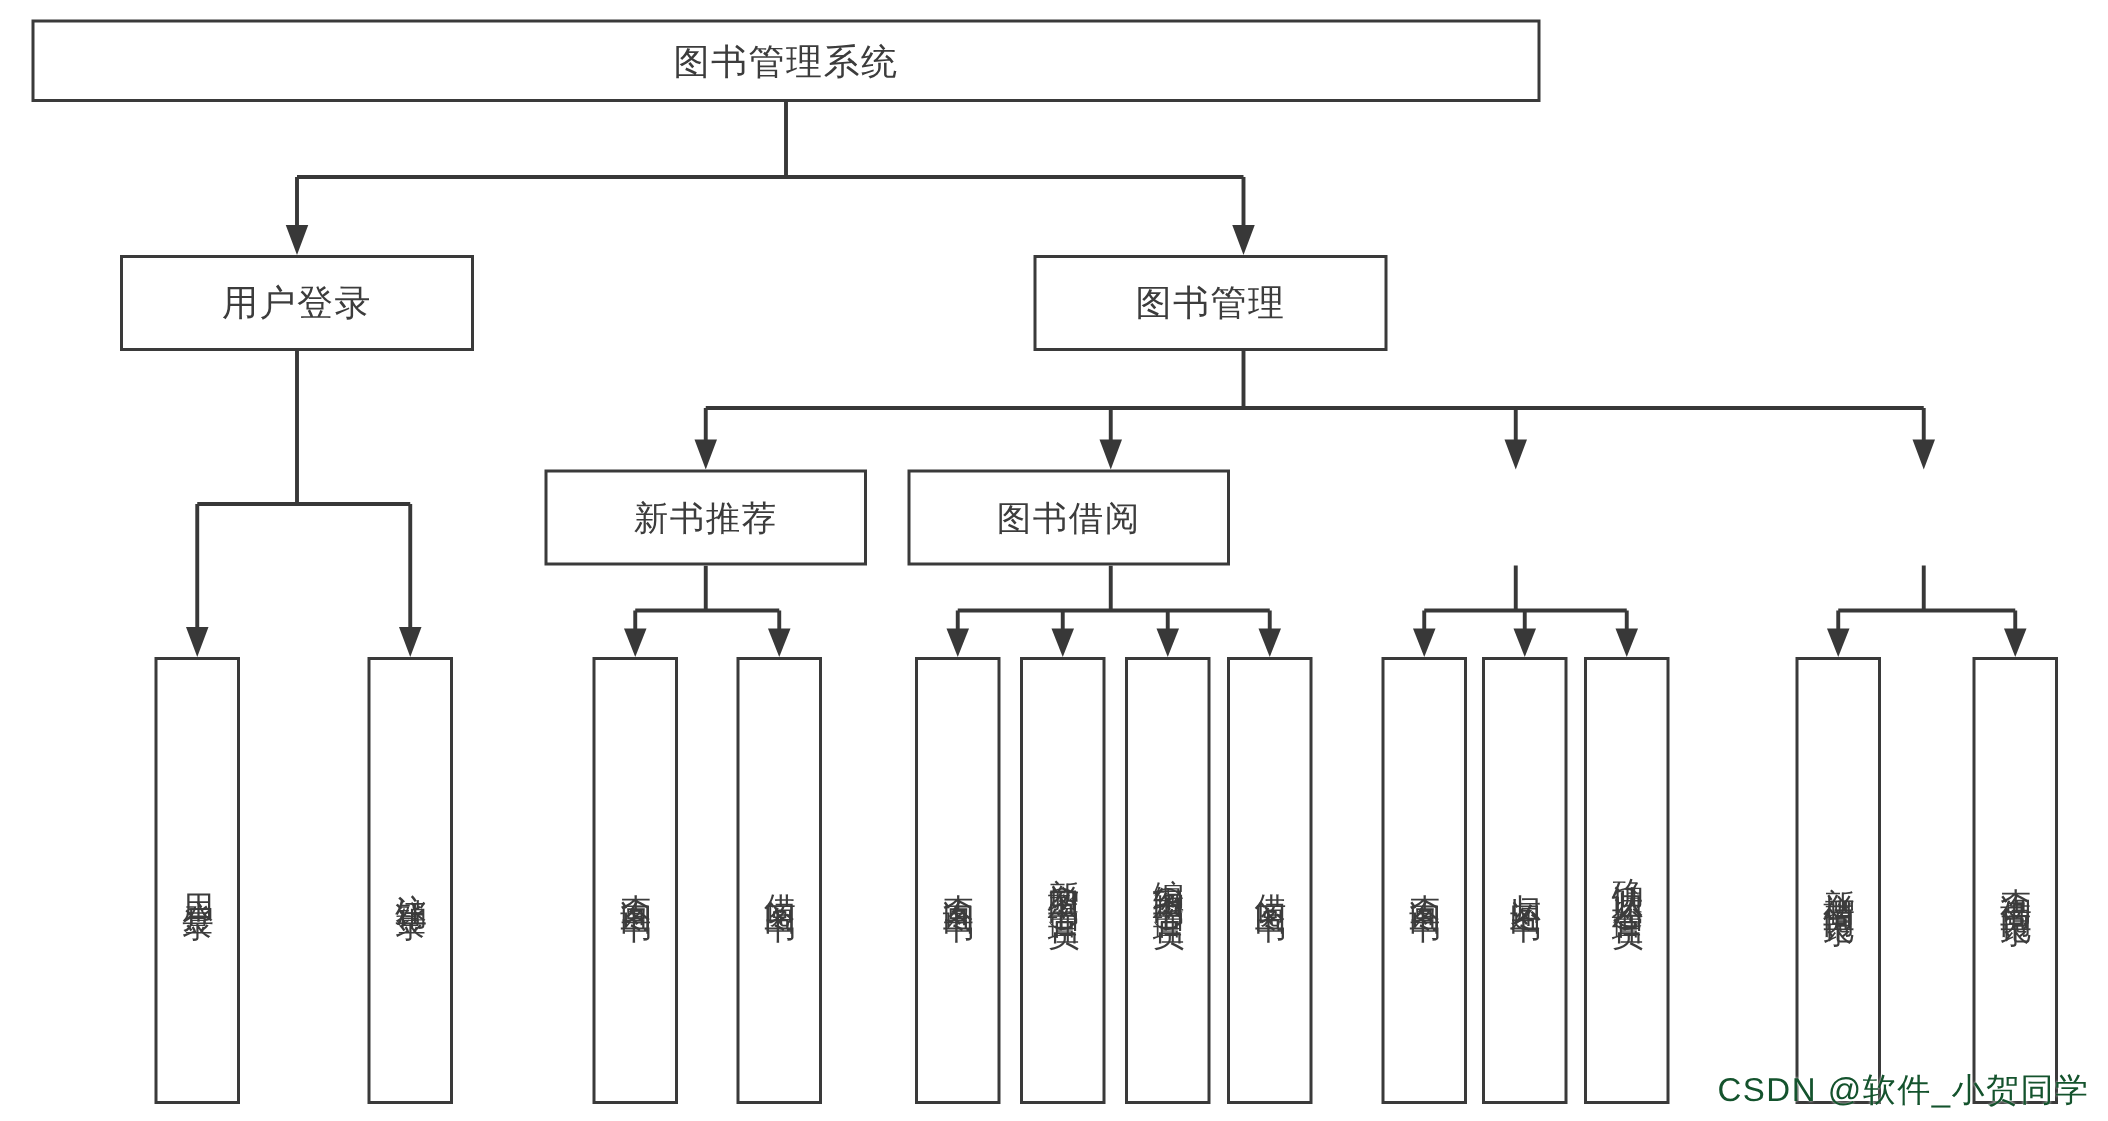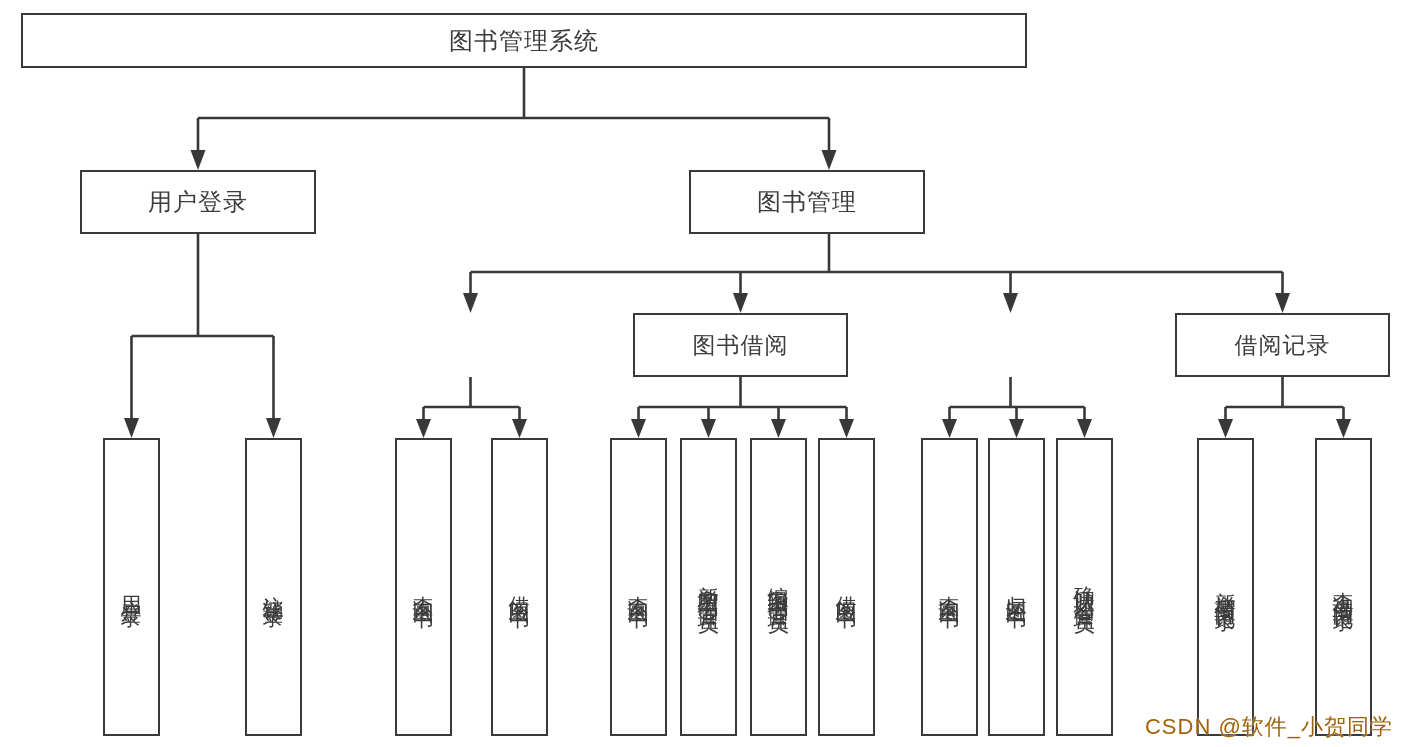--- a/index.html
+++ b/index.html
@@ -49,21 +49,21 @@
     font-size: 21px;
     letter-spacing: 4px;
     line-height: 1;
     white-space: nowrap;
   }
   .watermark {
     position: absolute;
     right: 12px;
     bottom: 5px;
     z-index: 3;
-    color: #a16207;
+    color: #14532d;
     font-size: 22px;
     letter-spacing: 1px;
     text-shadow: 0 0 2px #ffffff;
   }
 </style>
 </head>
 <body>
 
 <div class="stage">
 
@@ -108,22 +108,22 @@
       <polygon points="1218,419 1233,419 1225.5,438"></polygon>
       <polygon points="1336,419 1351,419 1343.5,438"></polygon>
     </g>
   </svg>
 
   <div class="node root-node">图书管理系统</div>
 
   <div class="node l2-node" style="left:80px">用户登录</div>
   <div class="node l2-node" style="left:689px">图书管理</div>
 
-  <div class="node l3-node" style="left:633px">图书借阅</div>
-  <div class="node l3-node" style="left:1175px">借阅记录</div>
+  <div class="node l3-node" style="left:363px">新书推荐</div>
+  <div class="node l3-node" style="left:605px">图书借阅</div>
 
   <div class="node leaf-node" style="left:103px">
     <span class="vtext">用户登录</span>
   </div>
   <div class="node leaf-node" style="left:245px">
     <span class="vtext">注销登录</span>
   </div>
 
   <div class="node leaf-node" style="left:395px">
     <span class="vtext">查询图书</span>

